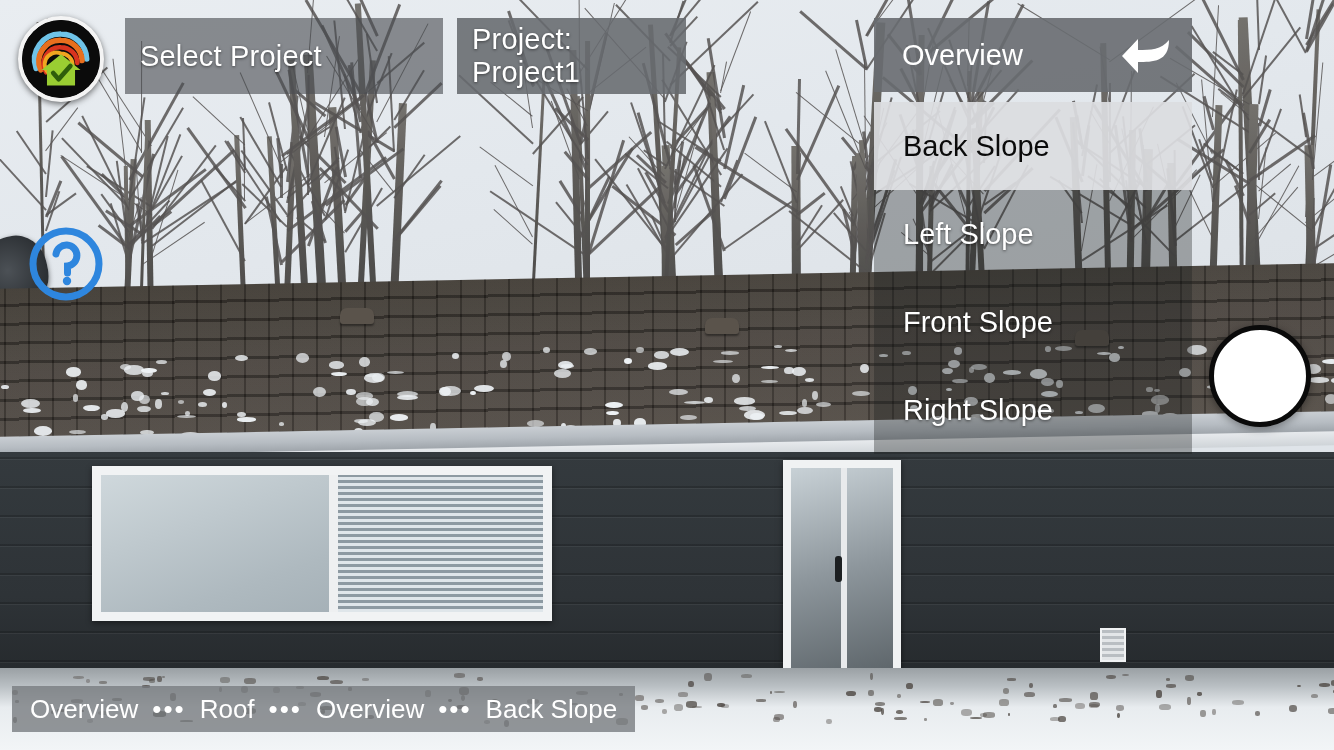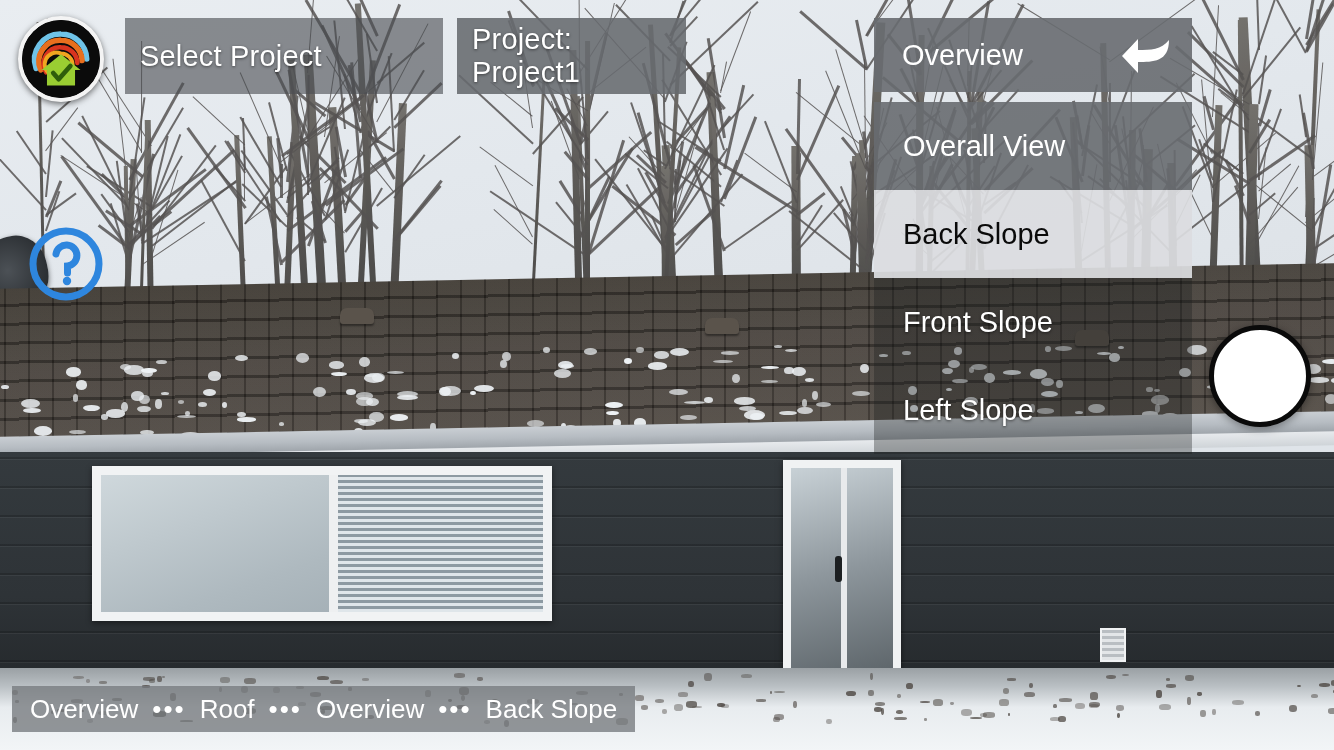--- a/index.html
+++ b/index.html
@@ -1086,31 +1086,31 @@
       <div class="menu-header">
         <span>Overview</span>
         <span class="back-arrow">
           <svg viewBox="0 0 56 46" aria-hidden="true">
             <path d="M50 8 C50 30 34 30 19 30 L19 41 L3 24 L19 7 L19 18 C32 18 42 18 50 8 Z" fill="#ffffff"></path>
           </svg>
         </span>
       </div>
 
       <div class="menu-list" id="menu-list">
-          <div class="menu-item solid">
-            <span>Overall View</span>
-          </div>
           <div class="menu-item selected">
             <span>Back Slope</span>
+          </div>
+          <div class="menu-item ghost">
+            <span>Left Slope</span>
           </div>
           <div class="menu-item ghost">
             <span>Front Slope</span>
           </div>
           <div class="menu-item ghost">
-            <span>Left Slope</span>
+            <span>Right Slope</span>
           </div>
         </div>
     </div>
 
     <div class="shutter"></div>
 
 
 
     <div class="breadcrumb" id="breadcrumb">
         <span class="crumb">Overview</span>

